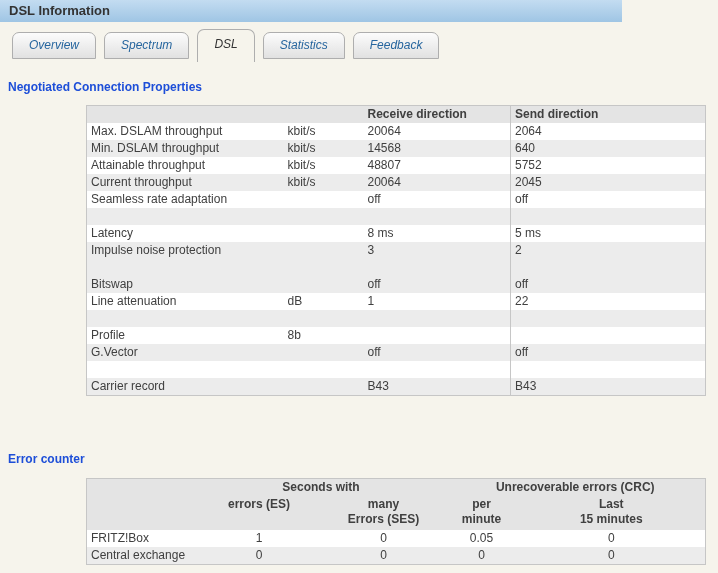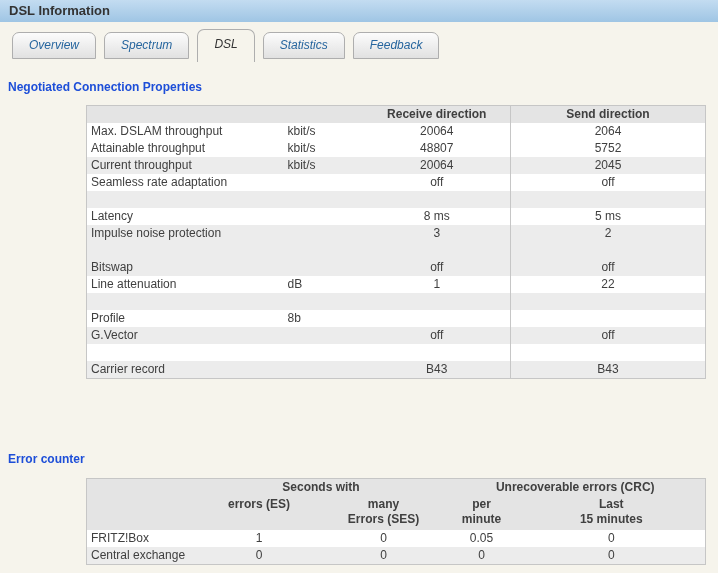--- a/index.html
+++ b/index.html
@@ -7,21 +7,21 @@
   body {
     width: 718px; height: 573px;
     position: relative;
     background: var(--page-bg, #f6f4ec);
     font-family: "Liberation Sans", "DejaVu Sans", sans-serif;
     font-size: 12px;
     color: #404040;
     overflow: hidden;
   }
   .titlebar {
-    position: absolute; top: 0; left: 0; width: 718px; height: 22px;
+    position: absolute; top: 0; left: 0; width: 622px; height: 22px;
     background: linear-gradient(to bottom, var(--title-grad-top, #c3dcf1), var(--title-grad-bottom, #9fc5e4));
     font-weight: bold; font-size: 13px; color: #333333;
     line-height: 22px; padding-left: 9px;
   }
   .tabbar {
     position: absolute; top: 29px; left: 12px;
     display: flex; align-items: flex-start; gap: 8px; height: 33px;
   }
   .tab {
     margin-top: 3px; height: 27px; line-height: 25px; padding: 0 16px;
@@ -50,21 +50,21 @@
   #conn-table { top: 105px; }
   #err-table  { top: 478px; }
   th, td {
     padding: 0 4px; height: 17px; line-height: 17px;
     font-weight: normal; font-size: 12px;
     overflow: hidden; white-space: nowrap;
   }
   thead th { background: var(--header-bg, #e4e4e4); font-weight: bold; }
   tr.gray td { background: var(--stripe-bg, #ececec); }
   tr.white td { background: #ffffff; }
-  .num { text-align: center; }
+  .num { text-align: left; }
   .center { text-align: center; }
   #conn-table td.tx, #conn-table th.tx { border-left: 1px solid var(--table-border, #c6c6c6); }
   #err-table thead tr.sub th { height: 34px; vertical-align: top; line-height: 15px; padding-top: 1px; }
 </style>
 </head>
 <body>
 
 <div class="titlebar">DSL Information</div>
 
 <div class="tabbar" id="tabbar">
@@ -91,20 +91,26 @@
         <th class="num rx">Receive direction</th>
         <th class="num tx">Send direction</th>
       </tr>
     </thead>
   <tbody id="conn-body">
       <tr class="white">
         <td>Max. DSLAM throughput</td>
         <td>kbit/s</td>
         <td class="num rx">20064</td>
         <td class="num tx">2064</td>
+      </tr>
+      <tr class="gray">
+        <td>Min. DSLAM throughput</td>
+        <td>kbit/s</td>
+        <td class="num rx">14568</td>
+        <td class="num tx">640</td>
       </tr>
       <tr class="white">
         <td>Attainable throughput</td>
         <td>kbit/s</td>
         <td class="num rx">48807</td>
         <td class="num tx">5752</td>
       </tr>
       <tr class="gray">
         <td>Current throughput</td>
         <td>kbit/s</td>

